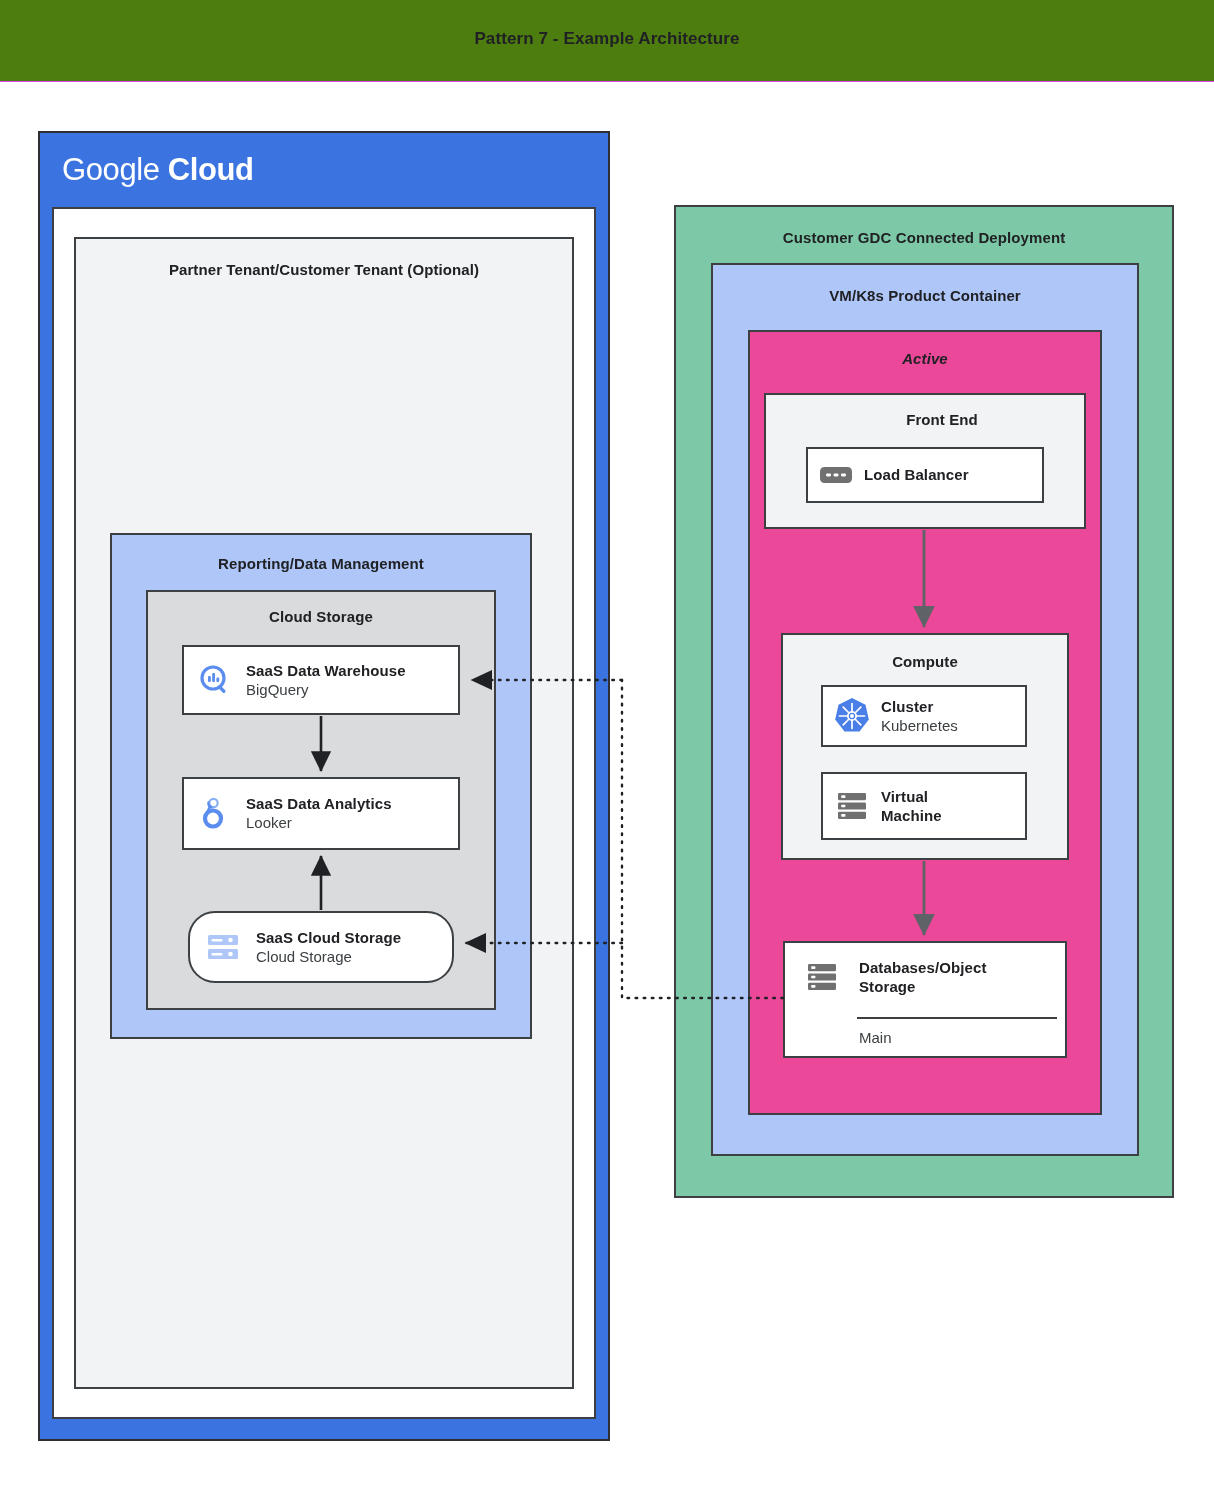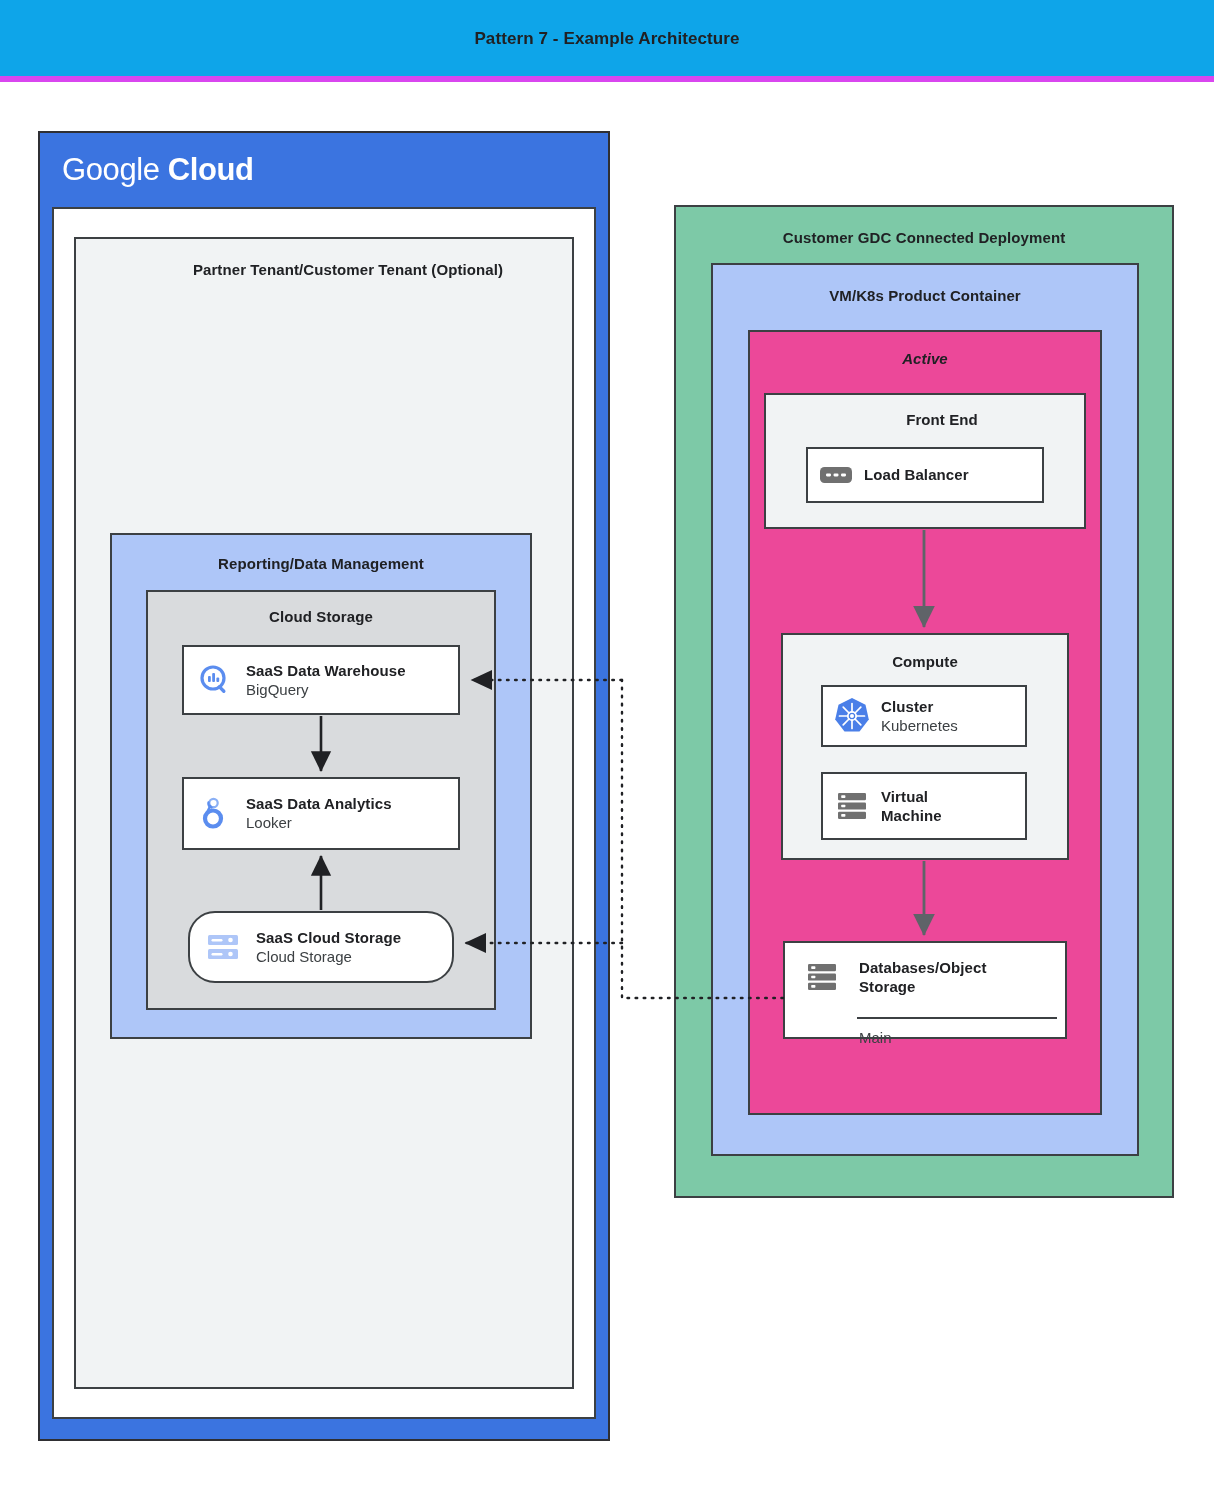--- a/index.html
+++ b/index.html
@@ -14,22 +14,22 @@
     height: 1492px;
     background: #ffffff;
     overflow: hidden;
   }
 
   
   #titlebar {
     position: absolute;
     left: 0; top: 0;
     width: 1214px; height: 82px;
-    background: #0ea5e9;
-    border-bottom: 6px solid #d946ef;
+    background: #4d7c0f;
+    border-bottom: 1px solid #d946ef;
     box-sizing: border-box;
   }
   #title-text {
     position: absolute;
     left: 0; top: 29px;
     width: 1214px;
     text-align: center;
     font-size: 17px;
     font-weight: bold;
     color: #202124;
@@ -143,21 +143,21 @@
   <div class="box gcp-outer" style="left:38px; top:131px; width:572px; height:1310px;"></div>
 
   <div id="gcp-logo">
     <span class="g-bold">Google</span>
     <span class="g-light">Cloud</span>
   </div>
 
   <div class="box gcp-white" style="left:52px; top:207px; width:544px; height:1212px;"></div>
 
   <div class="box tenant" style="left:74px; top:237px; width:500px; height:1152px;">
-    <div class="box-label" style="top:22px;padding-left:24px;">Partner Tenant/Customer Tenant (Optional)</div>
+    <div class="box-label" style="top:22px;">Partner Tenant/Customer Tenant (Optional)</div>
   </div>
 
   <div class="box reporting" style="left:110px; top:533px; width:422px; height:506px;">
     <div class="box-label" style="top:20px;">Reporting/Data Management</div>
   </div>
 
   <div class="box cloudstore" style="left:146px; top:590px; width:350px; height:420px;">
     <div class="box-label" style="top:16px;">Cloud Storage</div>
   </div>
 
@@ -289,21 +289,21 @@
           <rect x="9.2" y="28.1" width="4.2" height="2.6" rx=".7" fill="#ffffff"></rect>
         </svg>
       </div>
       <div class="node-text">
         <div class="node-title">Virtual</div>
         <div class="node-title">Machine</div>
       </div>
     </div>
   </div>
 
-  <div class="box node" style="left:783px; top:941px; width:284px; height:98px;" id="db-node">
+  <div class="box node" style="left:783px; top:941px; width:284px; height:117px;" id="db-node">
     <div class="db-top">
       <div class="node-icon" style="width:74px;">
         <svg width="40" height="40" viewBox="0 0 40 40">
           <rect x="6" y="7" width="28" height="7.2" rx="1.2" fill="#707070"></rect>
           <rect x="9.2" y="9.3" width="4.2" height="2.6" rx=".7" fill="#ffffff"></rect>
           <rect x="6" y="16.4" width="28" height="7.2" rx="1.2" fill="#707070"></rect>
           <rect x="9.2" y="18.7" width="4.2" height="2.6" rx=".7" fill="#ffffff"></rect>
           <rect x="6" y="25.8" width="28" height="7.2" rx="1.2" fill="#707070"></rect>
           <rect x="9.2" y="28.1" width="4.2" height="2.6" rx=".7" fill="#ffffff"></rect>
         </svg>

